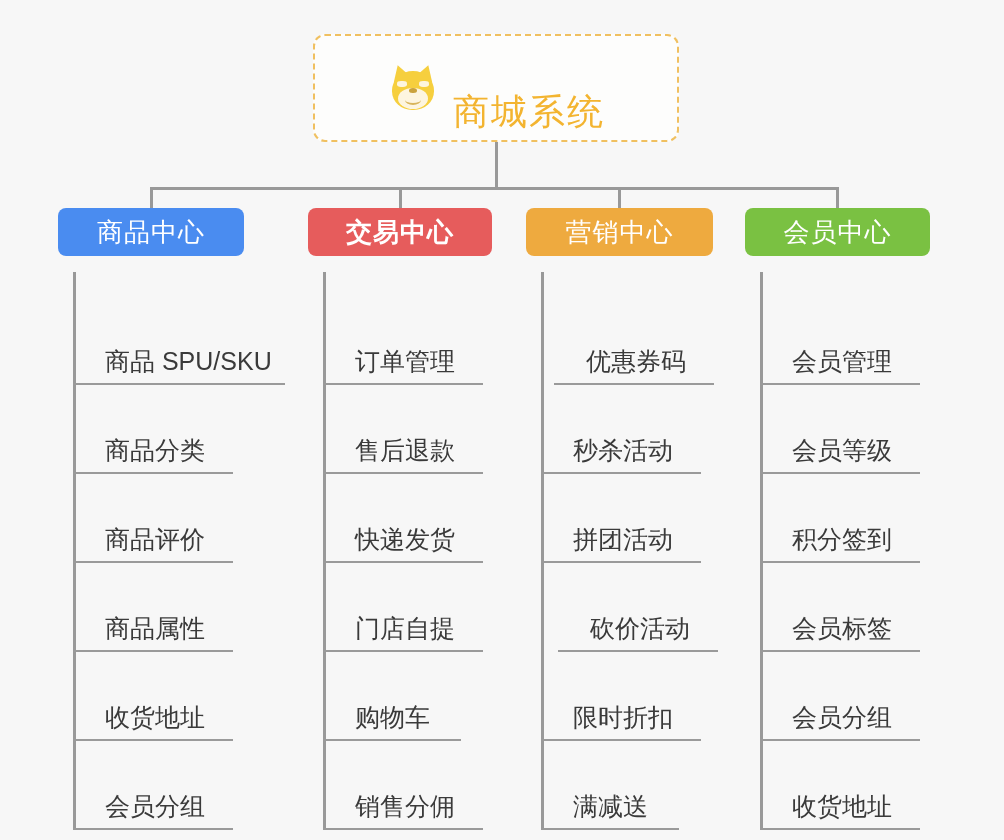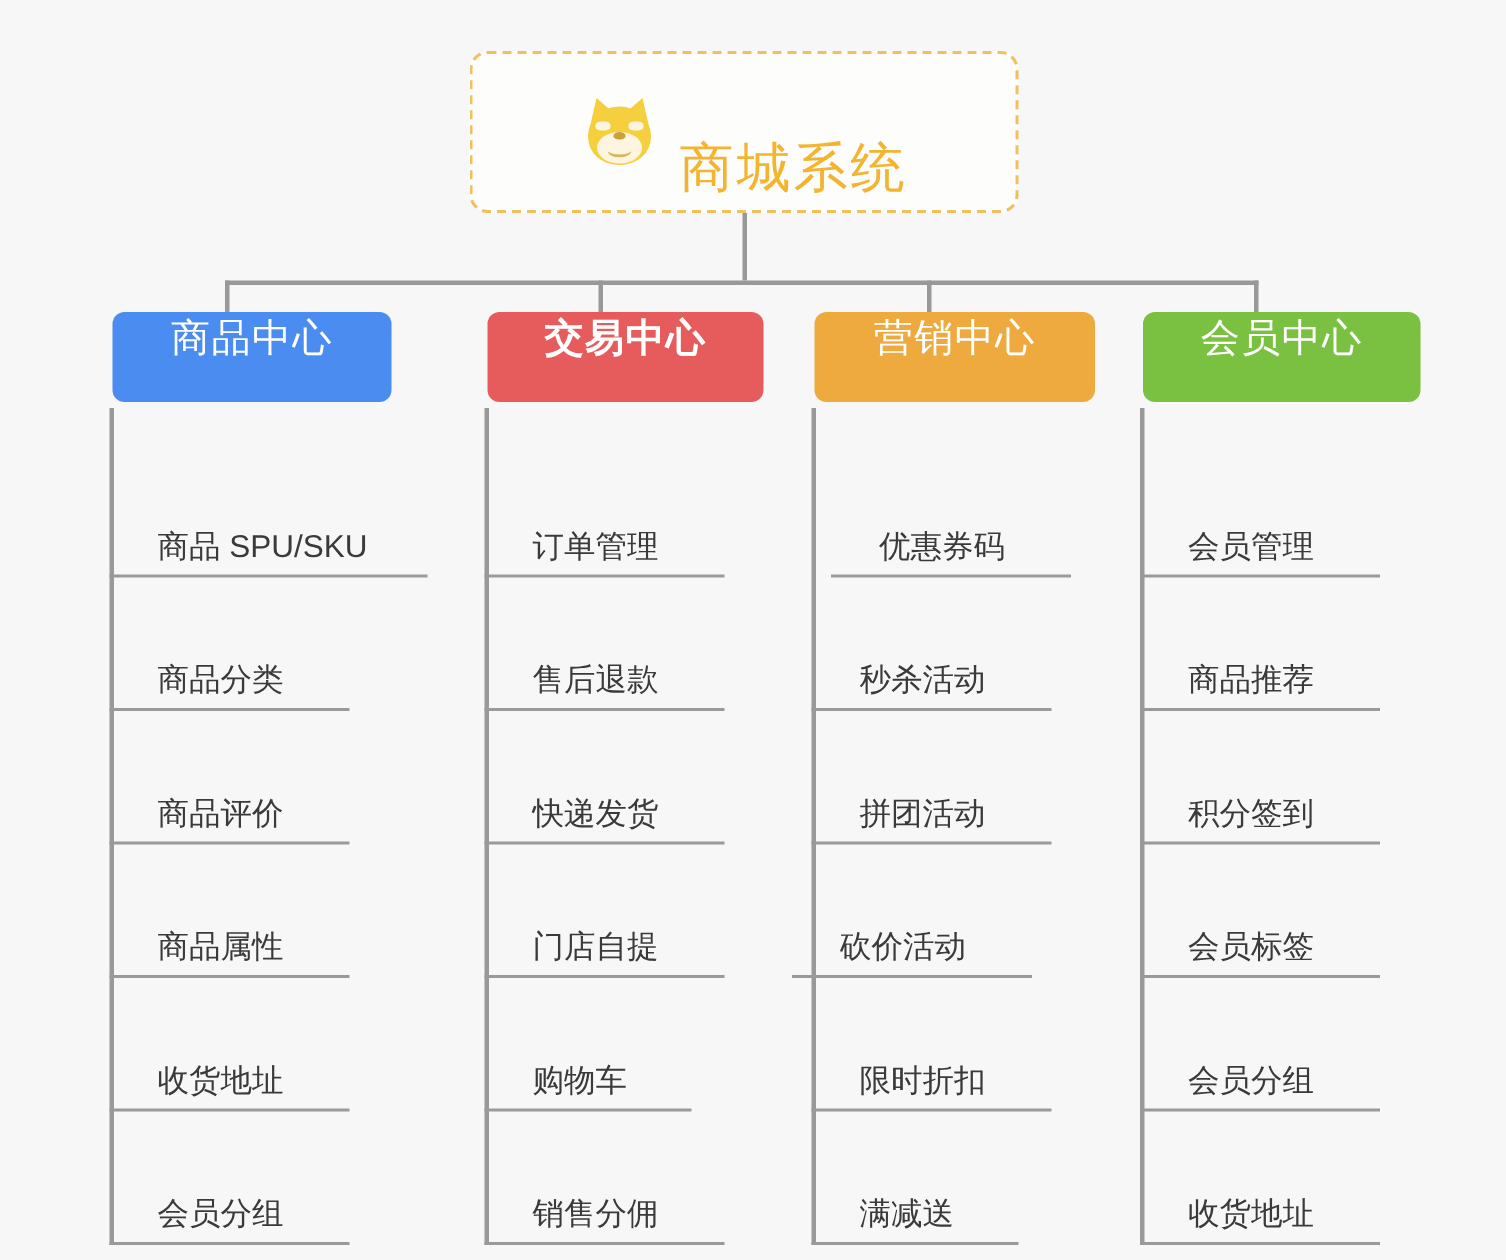--- a/index.html
+++ b/index.html
@@ -115,46 +115,46 @@
   .conn-h { height: 3px; }
 
   
   .column {
     position: absolute;
     top: 208px;
   }
   .cat-header {
     position: absolute;
     top: 0;
-    left: 17px;
-    height: 60px;
+    left: 0;
+    height: 48px;
     border-radius: 8px;
     display: flex;
-    align-items: flex-start;
+    align-items: center;
     justify-content: center;
     color: #ffffff;
     font-size: 26px;
     letter-spacing: 1px;
     box-sizing: border-box;
   }
   .spine {
     position: absolute;
     width: 3px;
     background: #999999;
     top: 64px;
   }
   .leaf {
     position: absolute;
     height: 89px;
   }
   .leaf-label {
     position: absolute;
     left: 0;
     bottom: 7px;
-    font-size: 21px;
+    font-size: 25px;
     color: #3a3a3a;
     white-space: nowrap;
     padding: 0 18px 0 32px;
   }
   .leaf-underline {
     position: absolute;
     left: 0;
     bottom: 0;
     height: 2px;
     background: #9a9a9a;
@@ -261,21 +261,21 @@
           <div class="leaf-underline" style="width: 160px;"></div>
         </div>
         <div class="leaf" style="left: 15px; top: 177px; width: 160px;">
           <div class="leaf-label">秒杀活动</div>
           <div class="leaf-underline" style="width: 160px;"></div>
         </div>
         <div class="leaf" style="left: 15px; top: 266px; width: 160px;">
           <div class="leaf-label">拼团活动</div>
           <div class="leaf-underline" style="width: 160px;"></div>
         </div>
-        <div class="leaf" style="left: 2px; top: 355px; width: 160px;">
+        <div class="leaf" style="left: 32px; top: 355px; width: 160px;">
           <div class="leaf-label">砍价活动</div>
           <div class="leaf-underline" style="width: 160px;"></div>
         </div>
         <div class="leaf" style="left: 15px; top: 444px; width: 160px;">
           <div class="leaf-label">限时折扣</div>
           <div class="leaf-underline" style="width: 160px;"></div>
         </div>
         <div class="leaf" style="left: 15px; top: 533px; width: 138px;">
           <div class="leaf-label">满减送</div>
           <div class="leaf-underline" style="width: 138px;"></div>
@@ -284,21 +284,21 @@
       <div class="column" style="left: 745px;">
         <div class="cat-header" style="width: 185px; background: rgb(122, 193, 66);">
           <span>会员中心</span>
         </div>
         <div class="spine" style="left: 15px; height: 558px;"></div>
         <div class="leaf" style="left: 15px; top: 88px; width: 160px;">
           <div class="leaf-label">会员管理</div>
           <div class="leaf-underline" style="width: 160px;"></div>
         </div>
         <div class="leaf" style="left: 15px; top: 177px; width: 160px;">
-          <div class="leaf-label">商品推荐</div>
+          <div class="leaf-label">会员等级</div>
           <div class="leaf-underline" style="width: 160px;"></div>
         </div>
         <div class="leaf" style="left: 15px; top: 266px; width: 160px;">
           <div class="leaf-label">积分签到</div>
           <div class="leaf-underline" style="width: 160px;"></div>
         </div>
         <div class="leaf" style="left: 15px; top: 355px; width: 160px;">
           <div class="leaf-label">会员标签</div>
           <div class="leaf-underline" style="width: 160px;"></div>
         </div>

